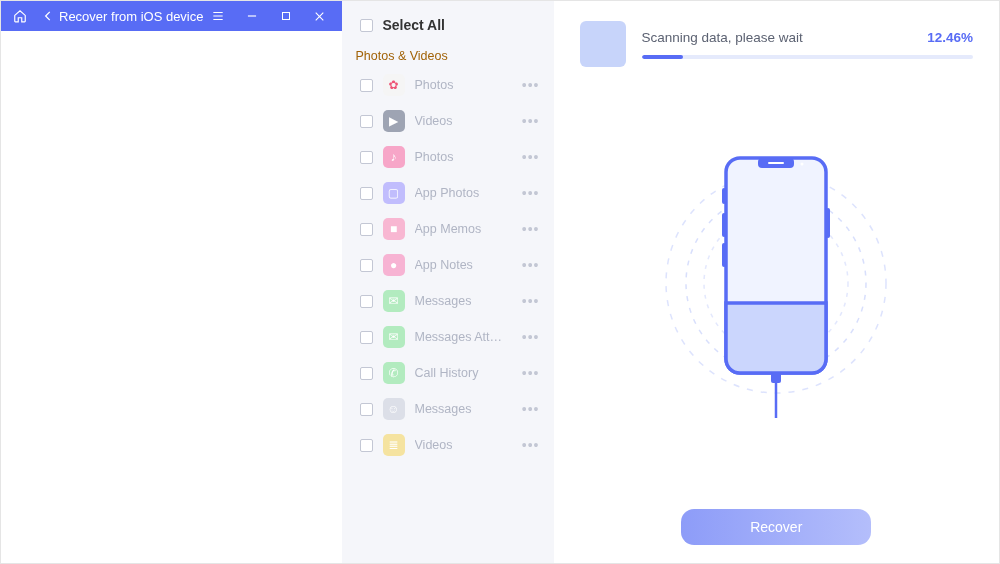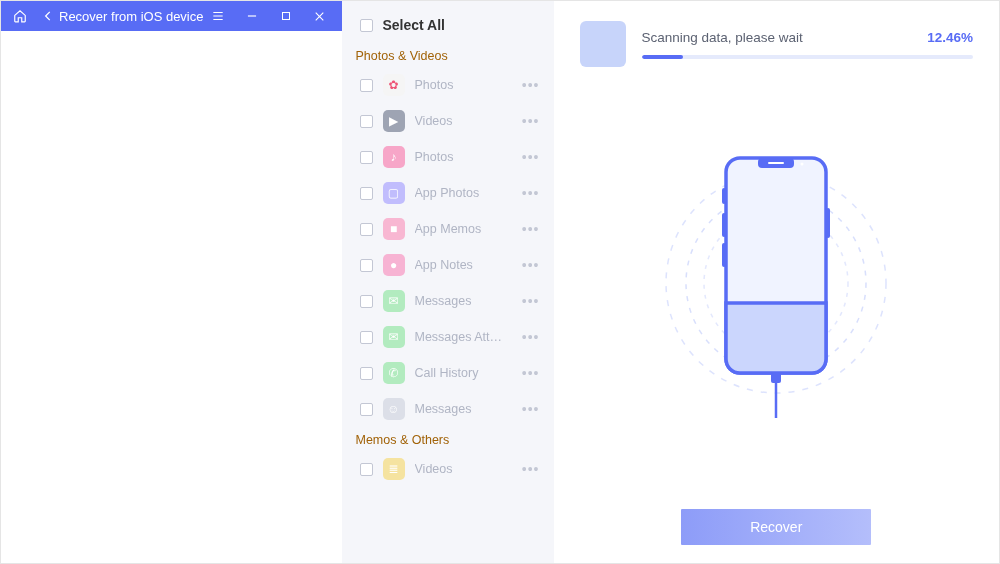--- a/index.html
+++ b/index.html
@@ -28,21 +28,21 @@
   .scan-row { width:100%; display:flex; align-items:center; gap:16px; }
   .scan-thumb { width:46px; height:46px; background:#c7d4fa; border-radius:6px; flex-shrink:0;}
   .scan-right { flex:1; display:flex; flex-direction:column; gap:10px;}
   .scan-top { display:flex; align-items:center; justify-content:space-between;}
   .scan-text { color:#5c6272; font-size:13.5px;}
   .scan-pct { color:#586cf5; font-weight:600; font-size:13.5px;}
   .progress { width:100%; height:4px; background:#e5eafc; border-radius:3px; overflow:hidden;}
   .progress .bar { height:100%; background:#586cf5; width:12.46%; border-radius:3px;}
   .center { flex:1; width:100%; display:flex; align-items:center; justify-content:center;}
   .recover-btn {
-    width:190px; height:36px; border:none; border-radius:1px;
+    width:190px; height:36px; border:none; border-radius:13px;
     background: linear-gradient(90deg,#8d9cf8,#b4befb);
     color:#fff; font-size:14px; cursor:pointer; margin-bottom:4px;
   }
   
 </style>
 </head>
 <body>
 
 <div class="app">
   <div class="titlebar">
@@ -144,21 +144,20 @@
             <span class="icon" style="background: rgb(178, 235, 191); color: rgb(255, 255, 255);">✆</span>
             <span class="label">Call History</span>
             <span class="more">•••</span>
           </div>
           <div class="item">
             <span class="chk"></span>
             <span class="icon" style="background: rgb(220, 223, 232); color: rgb(255, 255, 255);">☺</span>
             <span class="label">Messages</span>
             <span class="more">•••</span>
           </div>
-          <div class="section-title">Memos &amp; Others</div>
           <div class="item">
             <span class="chk"></span>
             <span class="icon" style="background: rgb(245, 227, 160); color: rgb(255, 255, 255);">≣</span>
             <span class="label">Videos</span>
             <span class="more">•••</span>
           </div>
         </div>
     </div>
 
     <div class="main">

